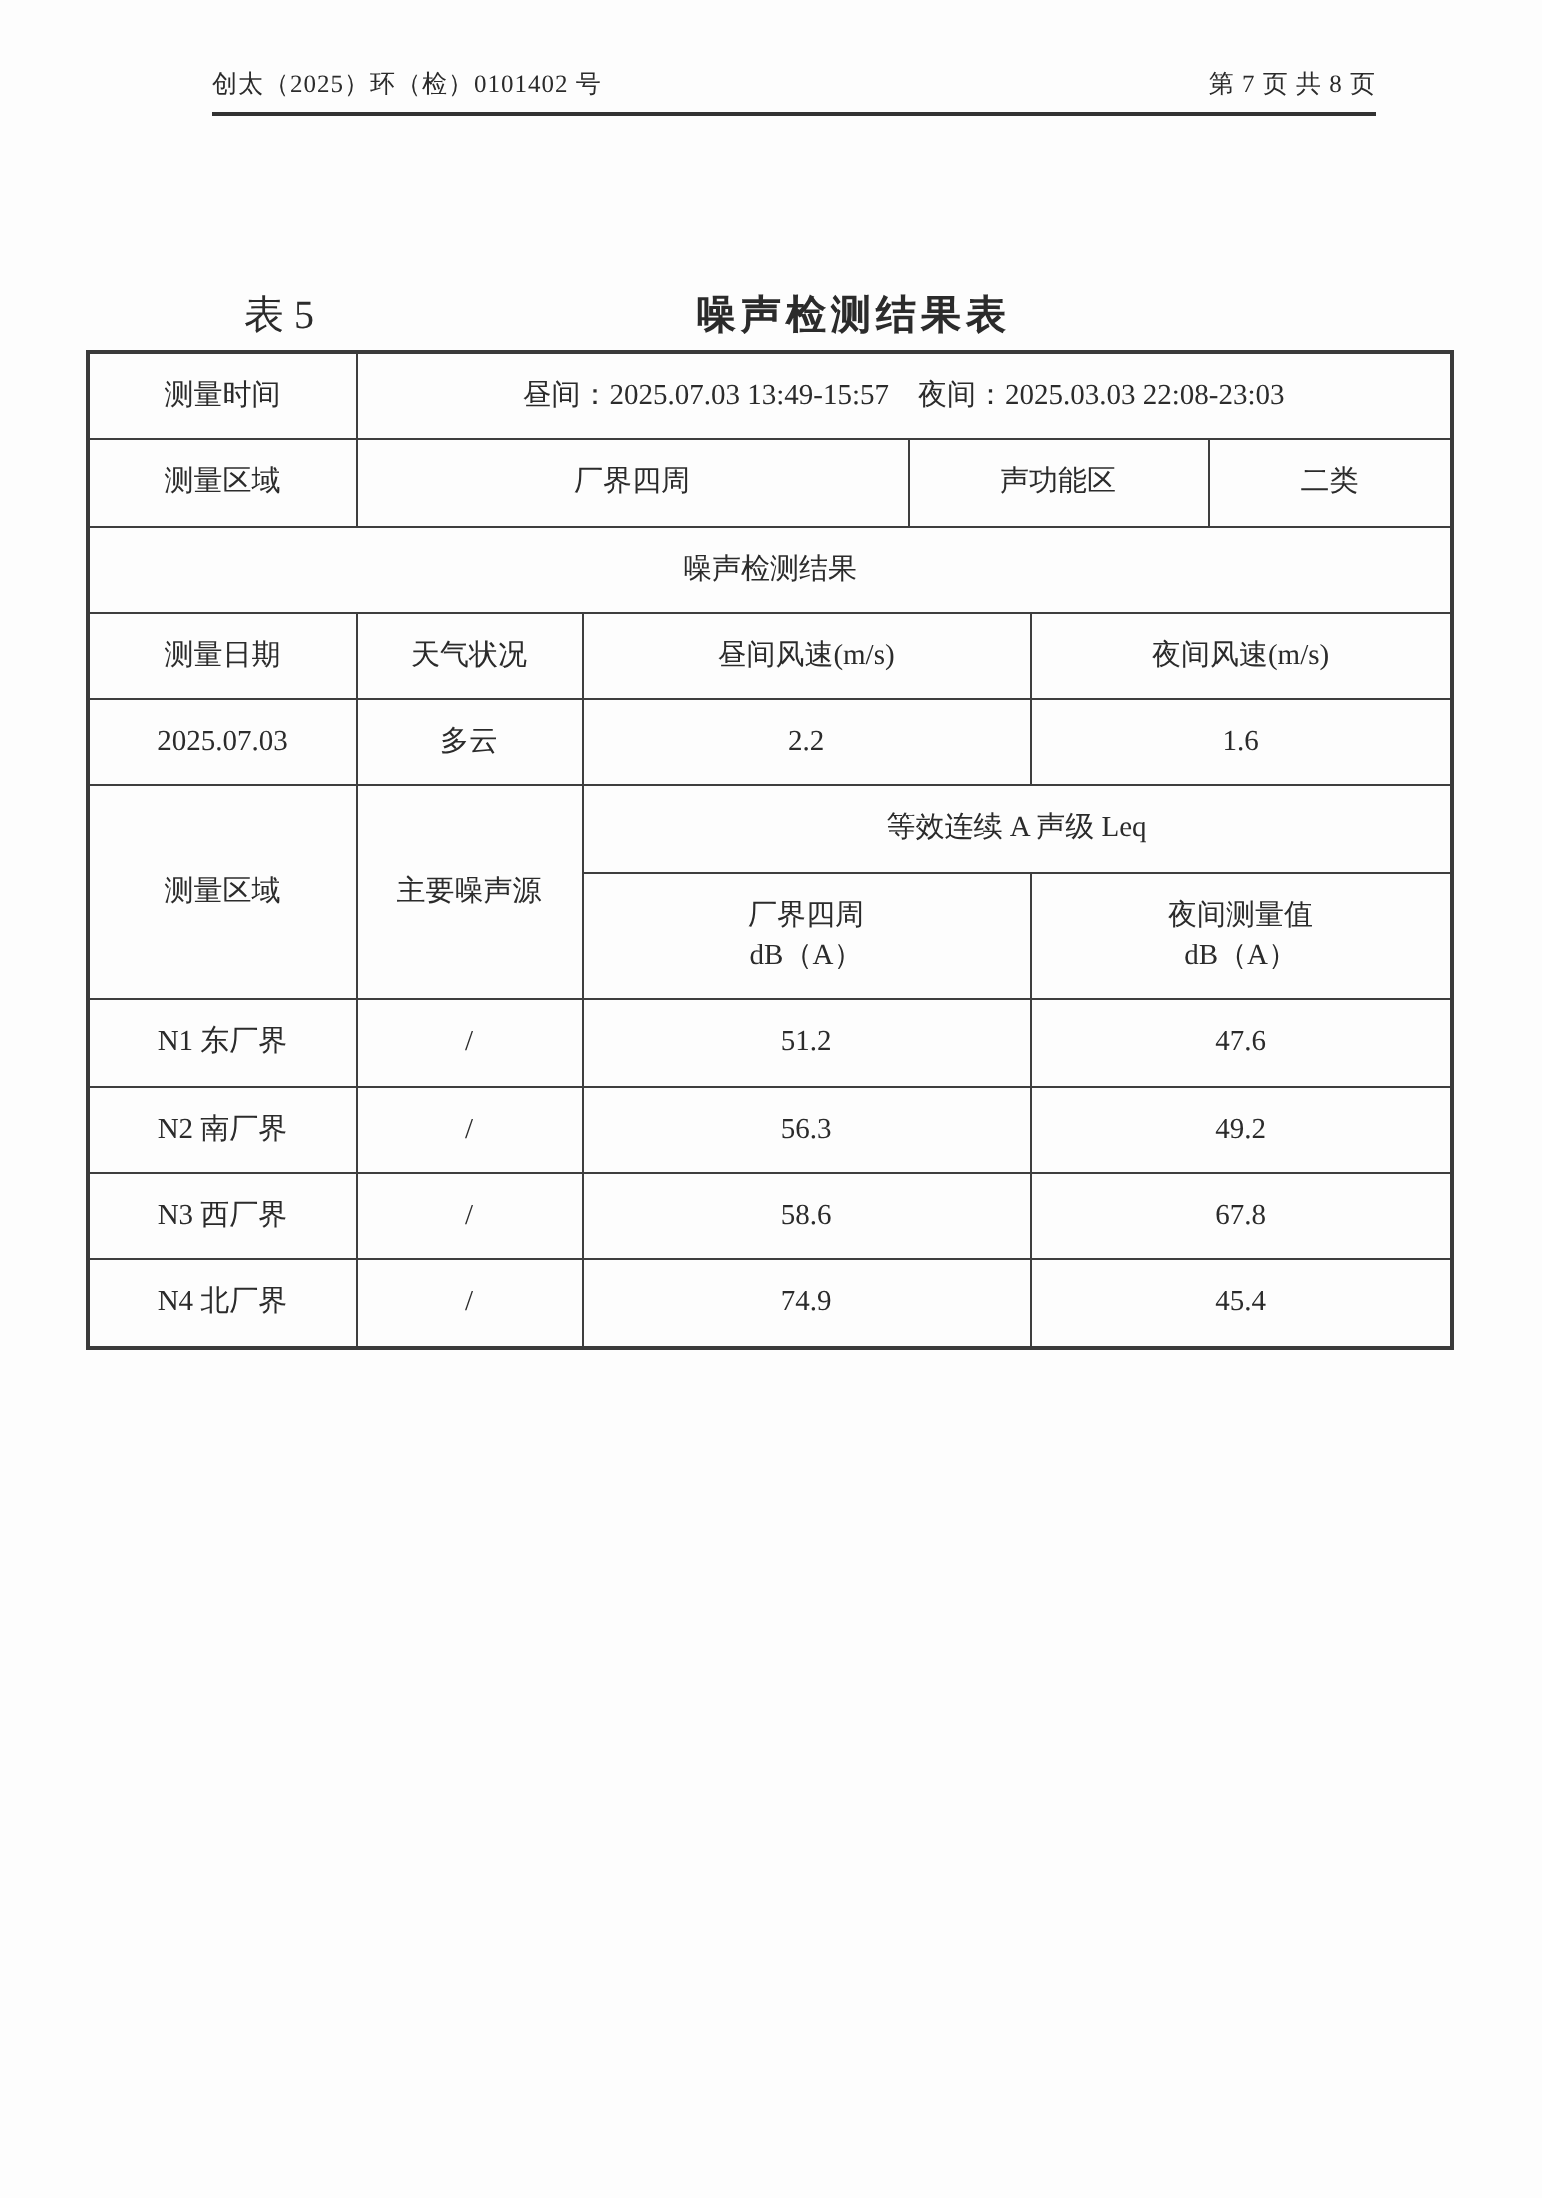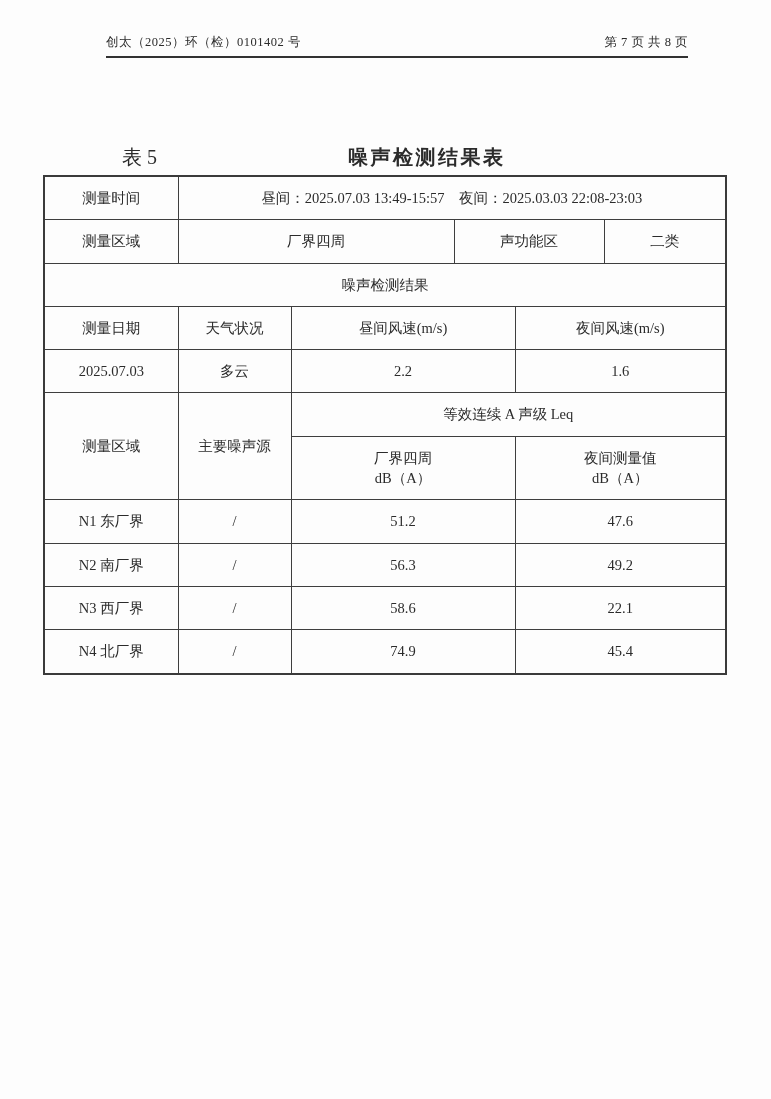--- a/index.html
+++ b/index.html
@@ -166,21 +166,21 @@
       <tr class="r38">
         <td>N2 南厂界</td>
         <td>/</td>
         <td colspan="2">56.3</td>
         <td colspan="2">49.2</td>
       </tr>
       <tr class="r38">
         <td>N3 西厂界</td>
         <td>/</td>
         <td colspan="2">58.6</td>
-        <td colspan="2">22.1</td>
+        <td colspan="2">67.8</td>
       </tr>
       <tr class="r40">
         <td>N4 北厂界</td>
         <td>/</td>
         <td colspan="2">74.9</td>
         <td colspan="2">45.4</td>
       </tr>
     </tbody>
       </table>
   </div>

